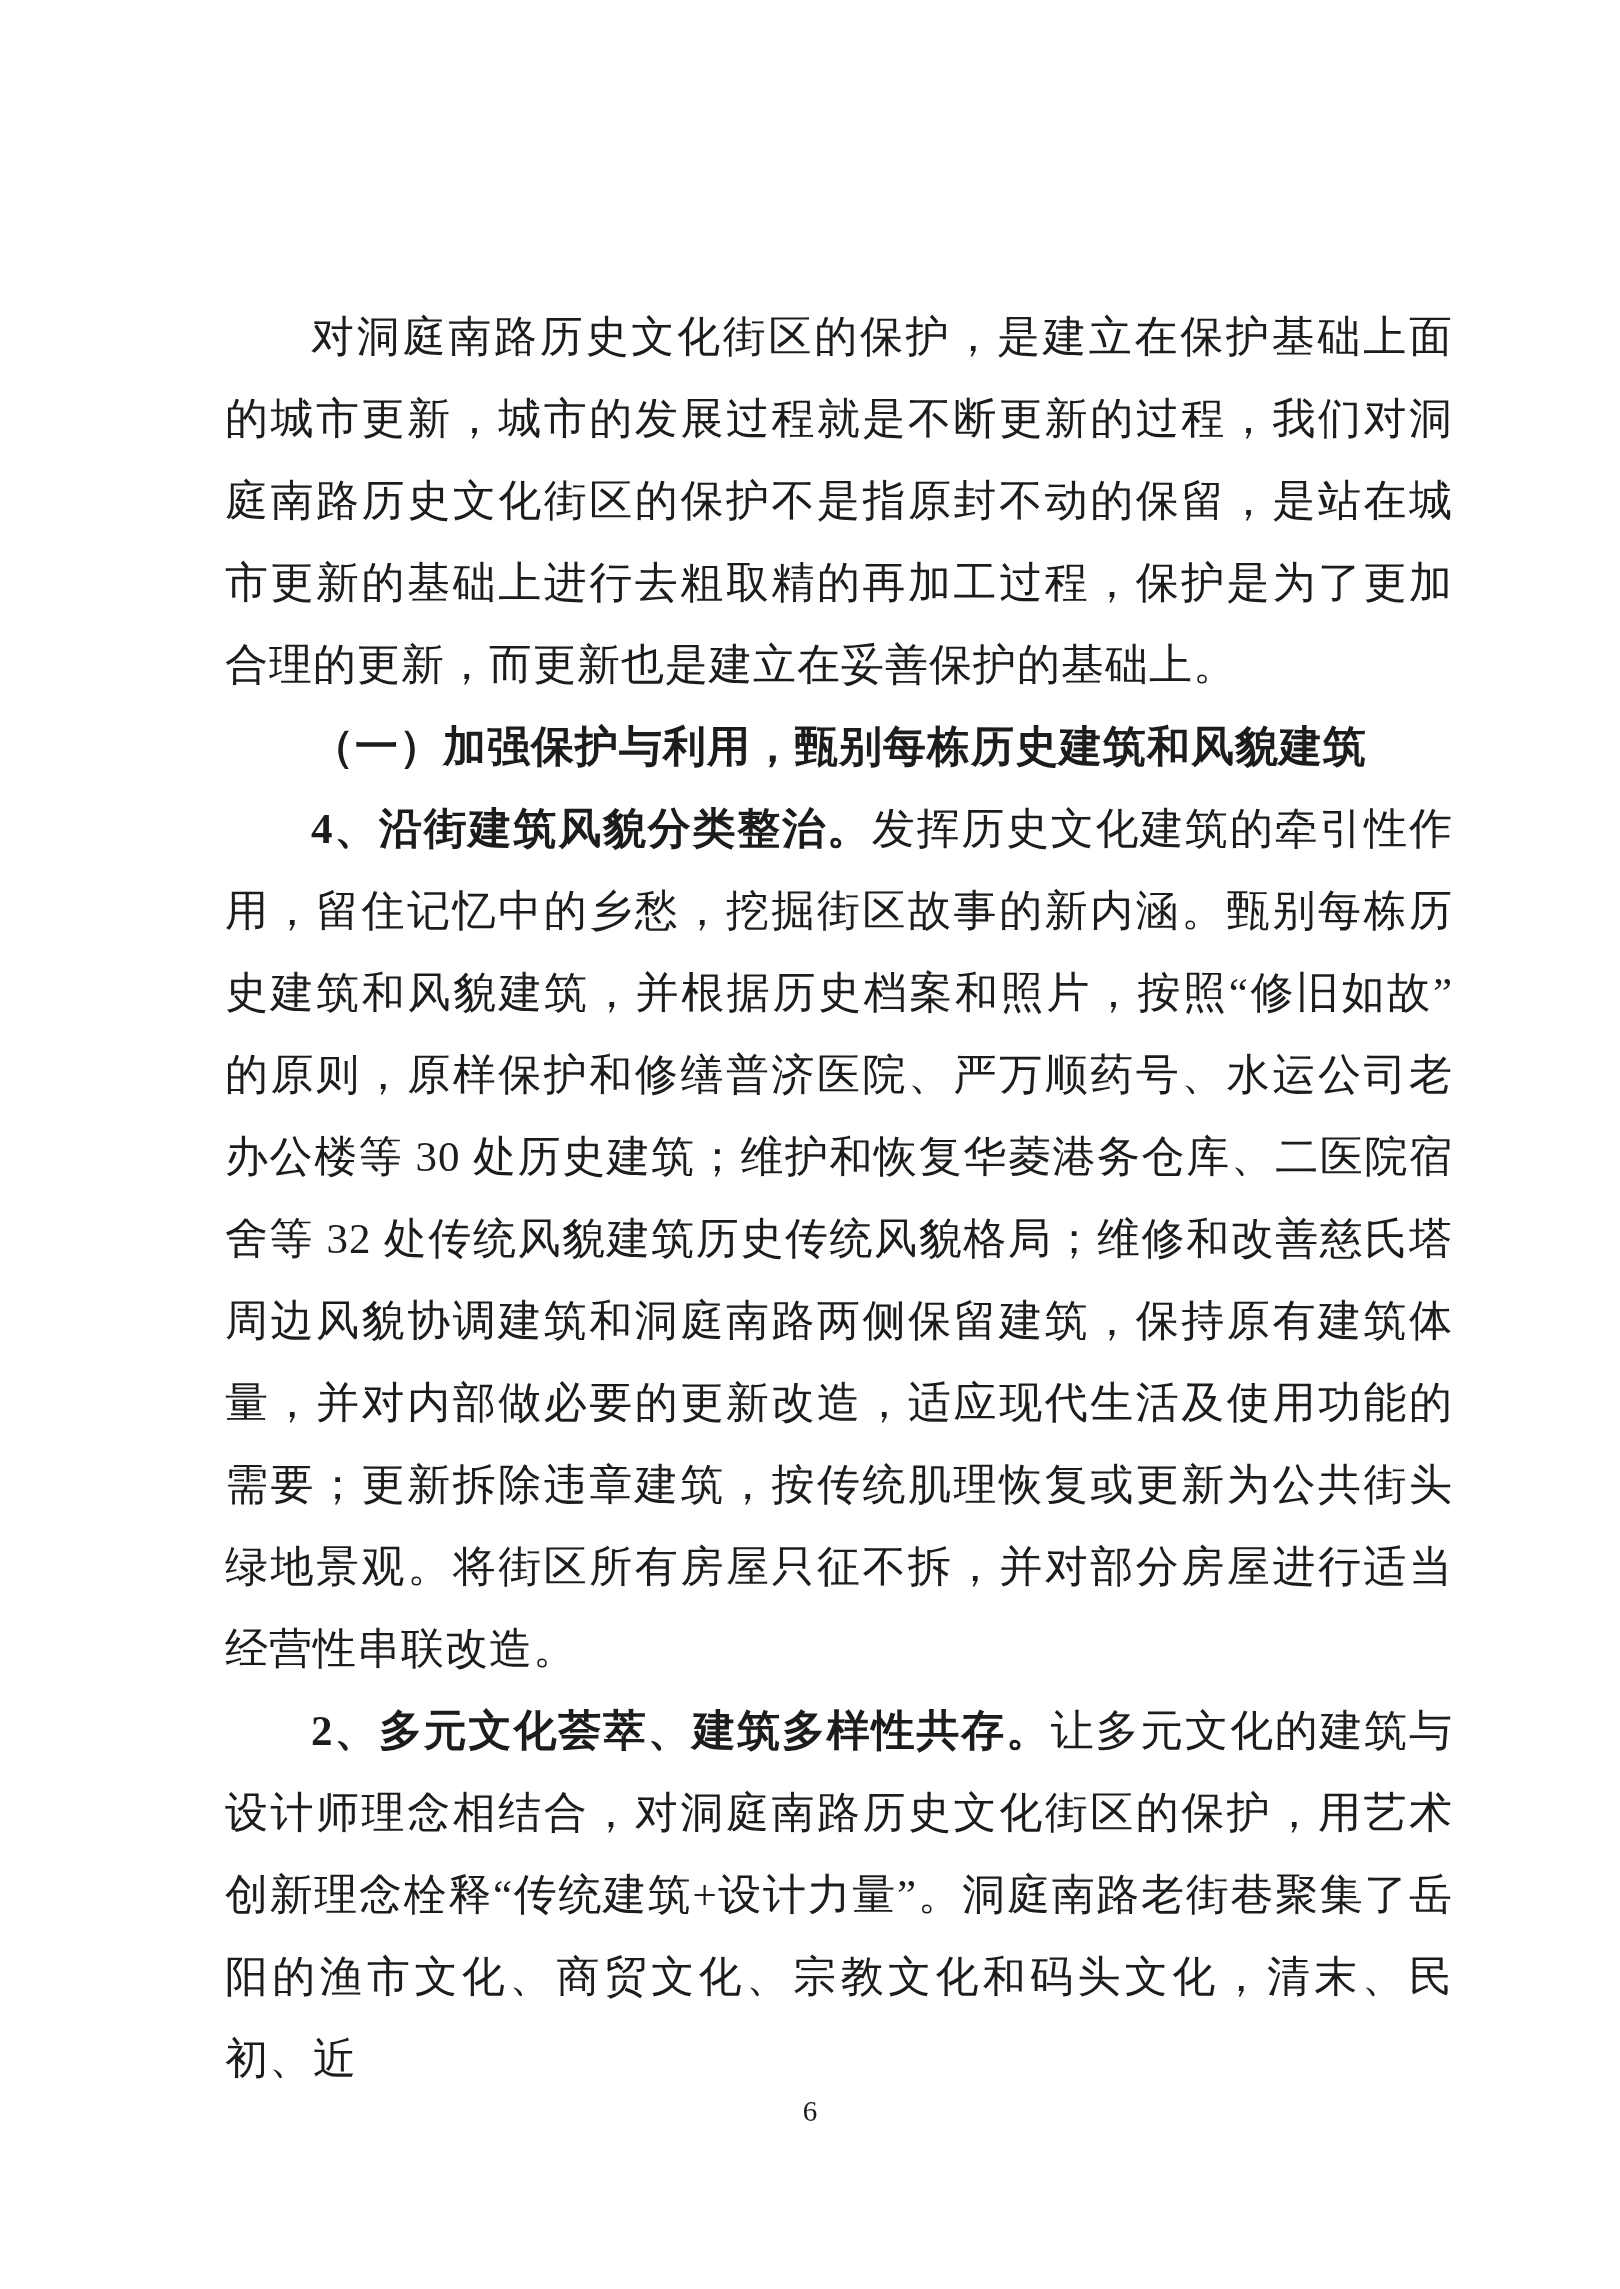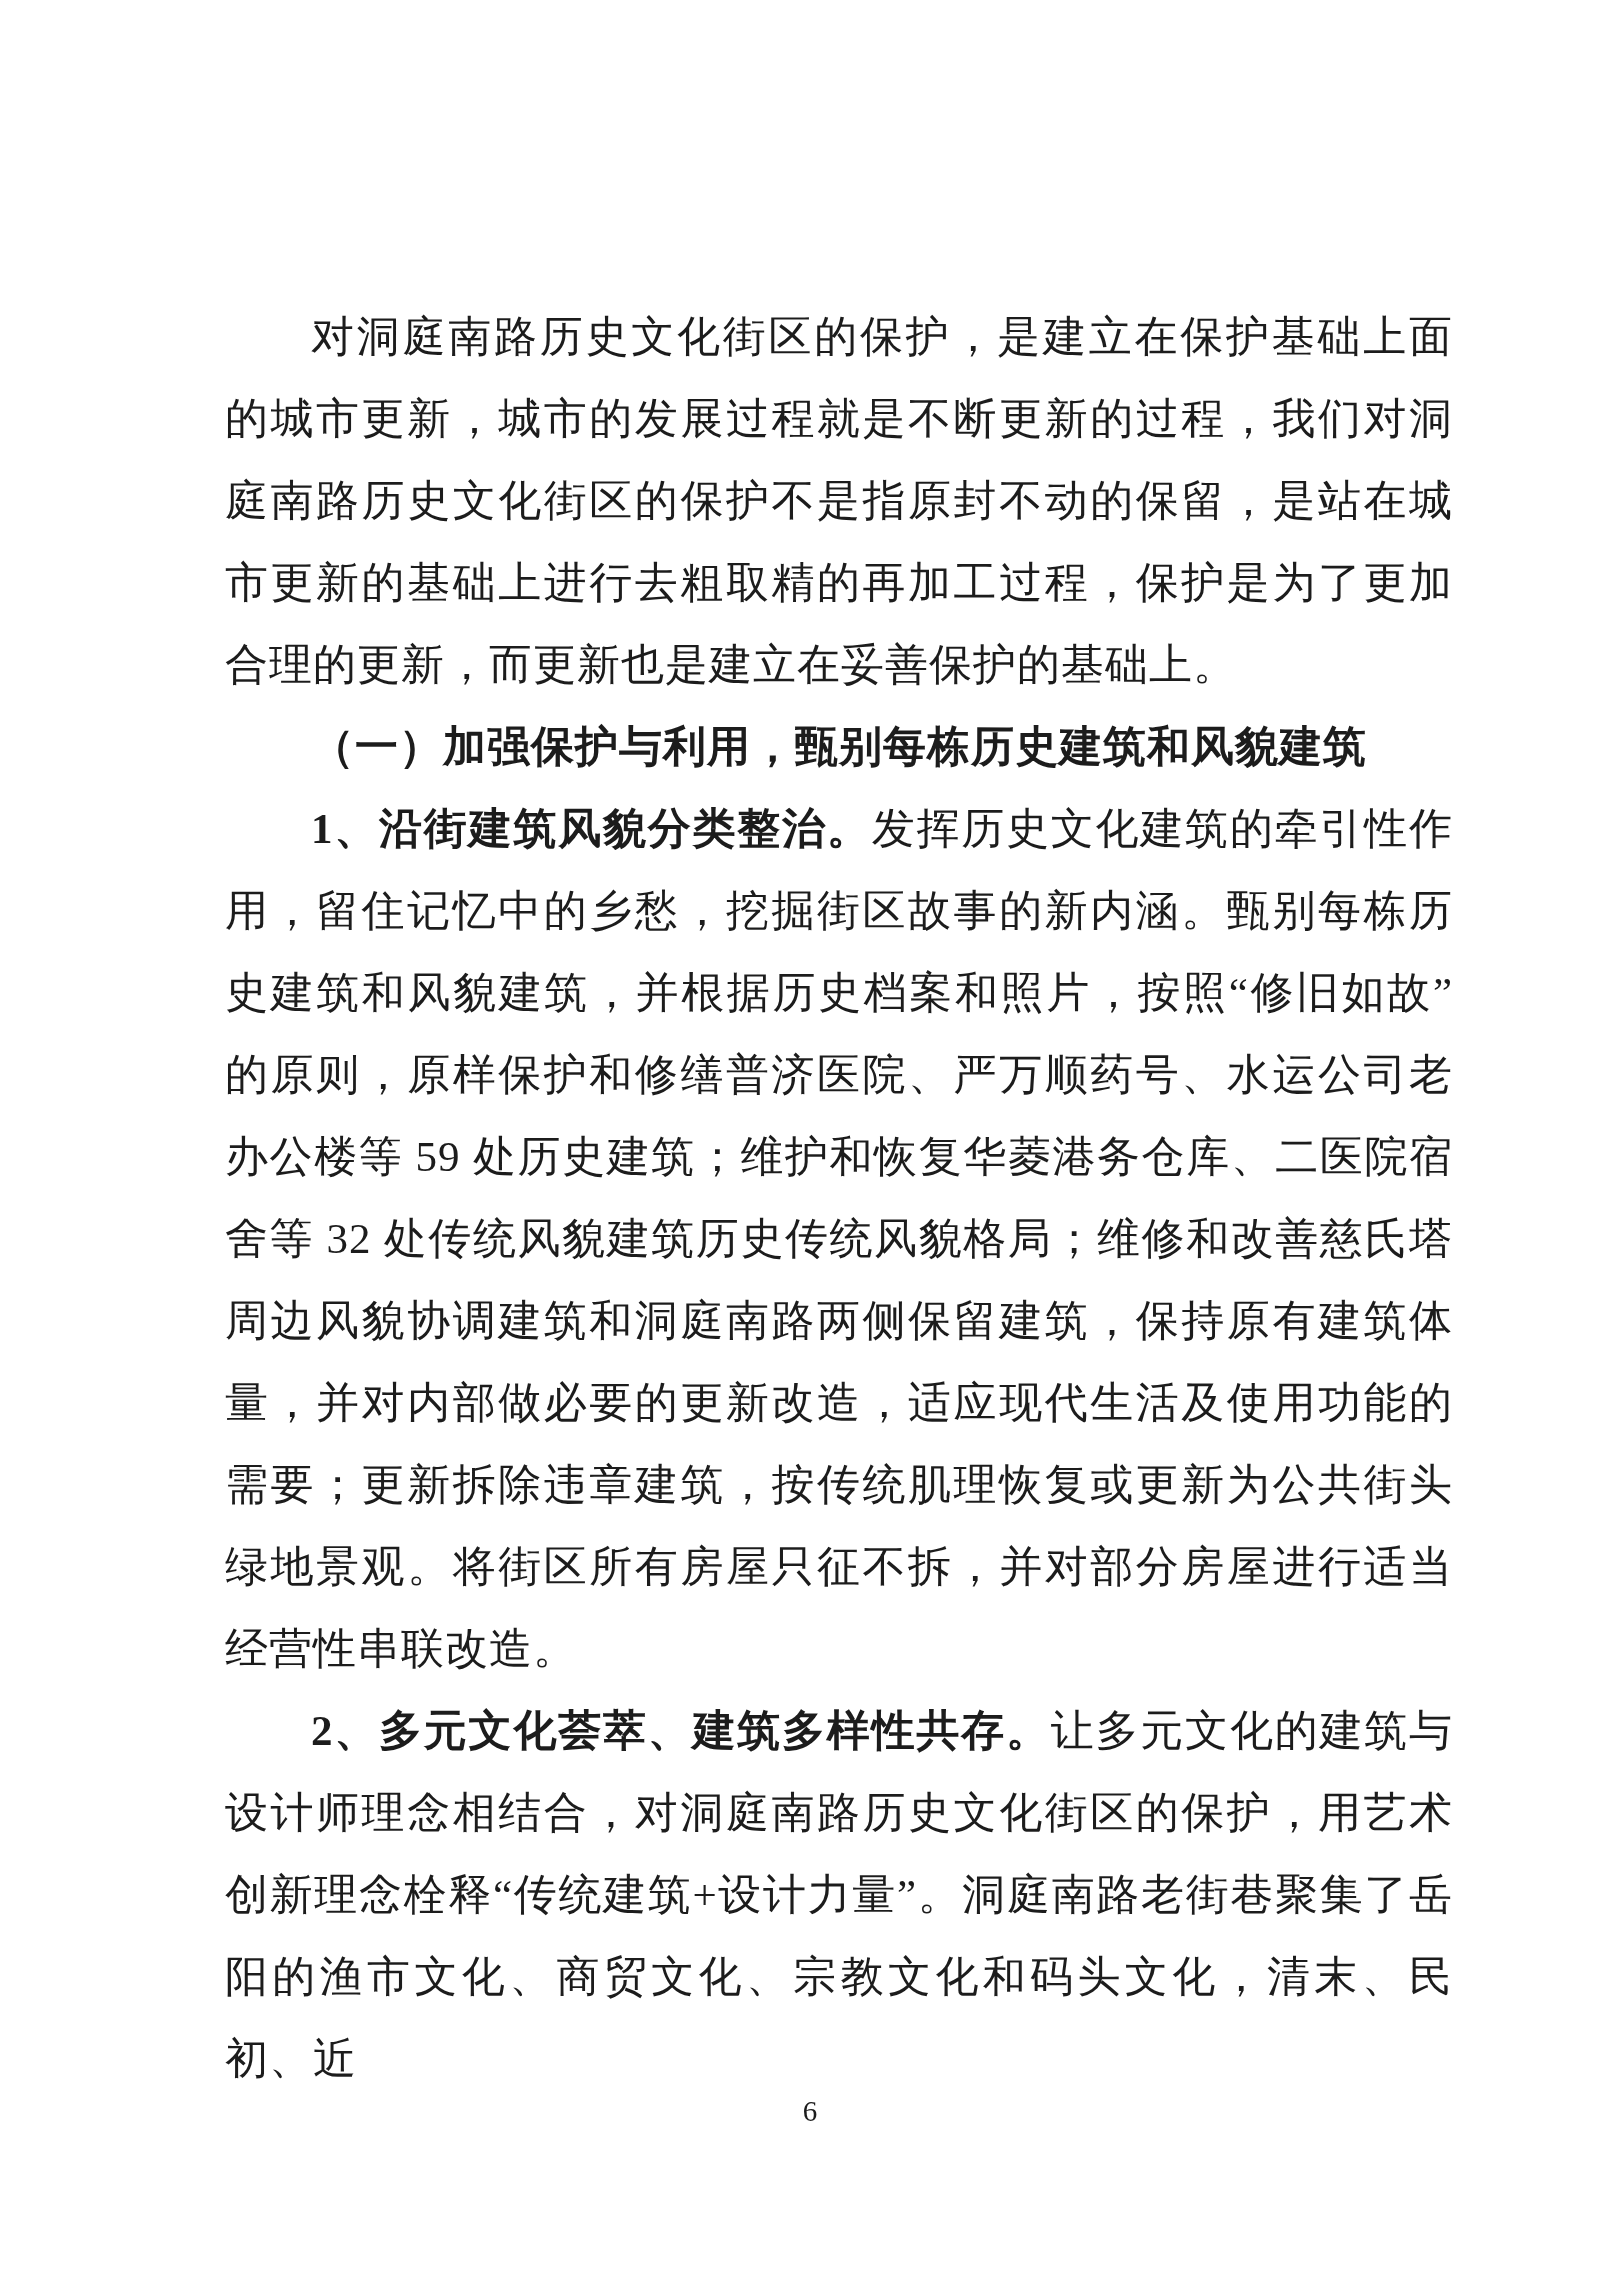--- a/index.html
+++ b/index.html
@@ -53,21 +53,21 @@
 </head>
 <body>
 
 <div class="page">
   <div class="content">
 
     <p class="body"><span>对洞庭南路历史文化街区的保护，是建立在保护基础上面的城市更新，城市的发展过程就是不断更新的过程，我们对洞庭南路历史文化街区的保护不是指原封不动的保留，是站在城市更新的基础上进行去粗取精的再加工过程，保护是为了更加合理的更新，而更新也是建立在妥善保护的基础上。</span></p>
 
     <p class="heading"><span>（一）加强保护与利用，甄别每栋历史建筑和风貌建筑</span></p>
 
-    <p class="body"><span class="lead">1、沿街建筑风貌分类整治。</span><span>发挥历史文化建筑的牵引性作用，留住记忆中的乡愁，挖掘街区故事的新内涵。甄别每栋历史建筑和风貌建筑，并根据历史档案和照片，按照“修旧如故”的原则，原样保护和修缮普济医院、严万顺药号、水运公司老办公楼等 59 处历史建筑；维护和恢复华菱港务仓库、二医院宿舍等 32 处传统风貌建筑历史传统风貌格局；维修和改善慈氏塔周边风貌协调建筑和洞庭南路两侧保留建筑，保持原有建筑体量，并对内部做必要的更新改造，适应现代生活及使用功能的需要；更新拆除违章建筑，按传统肌理恢复或更新为公共街头绿地景观。将街区所有房屋只征不拆，并对部分房屋进行适当经营性串联改造。</span></p>
+    <p class="body"><span class="lead">4、沿街建筑风貌分类整治。</span><span>发挥历史文化建筑的牵引性作用，留住记忆中的乡愁，挖掘街区故事的新内涵。甄别每栋历史建筑和风貌建筑，并根据历史档案和照片，按照“修旧如故”的原则，原样保护和修缮普济医院、严万顺药号、水运公司老办公楼等 30 处历史建筑；维护和恢复华菱港务仓库、二医院宿舍等 32 处传统风貌建筑历史传统风貌格局；维修和改善慈氏塔周边风貌协调建筑和洞庭南路两侧保留建筑，保持原有建筑体量，并对内部做必要的更新改造，适应现代生活及使用功能的需要；更新拆除违章建筑，按传统肌理恢复或更新为公共街头绿地景观。将街区所有房屋只征不拆，并对部分房屋进行适当经营性串联改造。</span></p>
 
     <p class="body"><span class="lead">2、多元文化荟萃、建筑多样性共存。</span><span>让多元文化的建筑与设计师理念相结合，对洞庭南路历史文化街区的保护，用艺术创新理念栓释“传统建筑+设计力量”。洞庭南路老街巷聚集了岳阳的渔市文化、商贸文化、宗教文化和码头文化，清末、民初、近</span></p>
 
   </div>
 
   <div class="footer">6</div>
 </div>
 
 
 </body></html>

